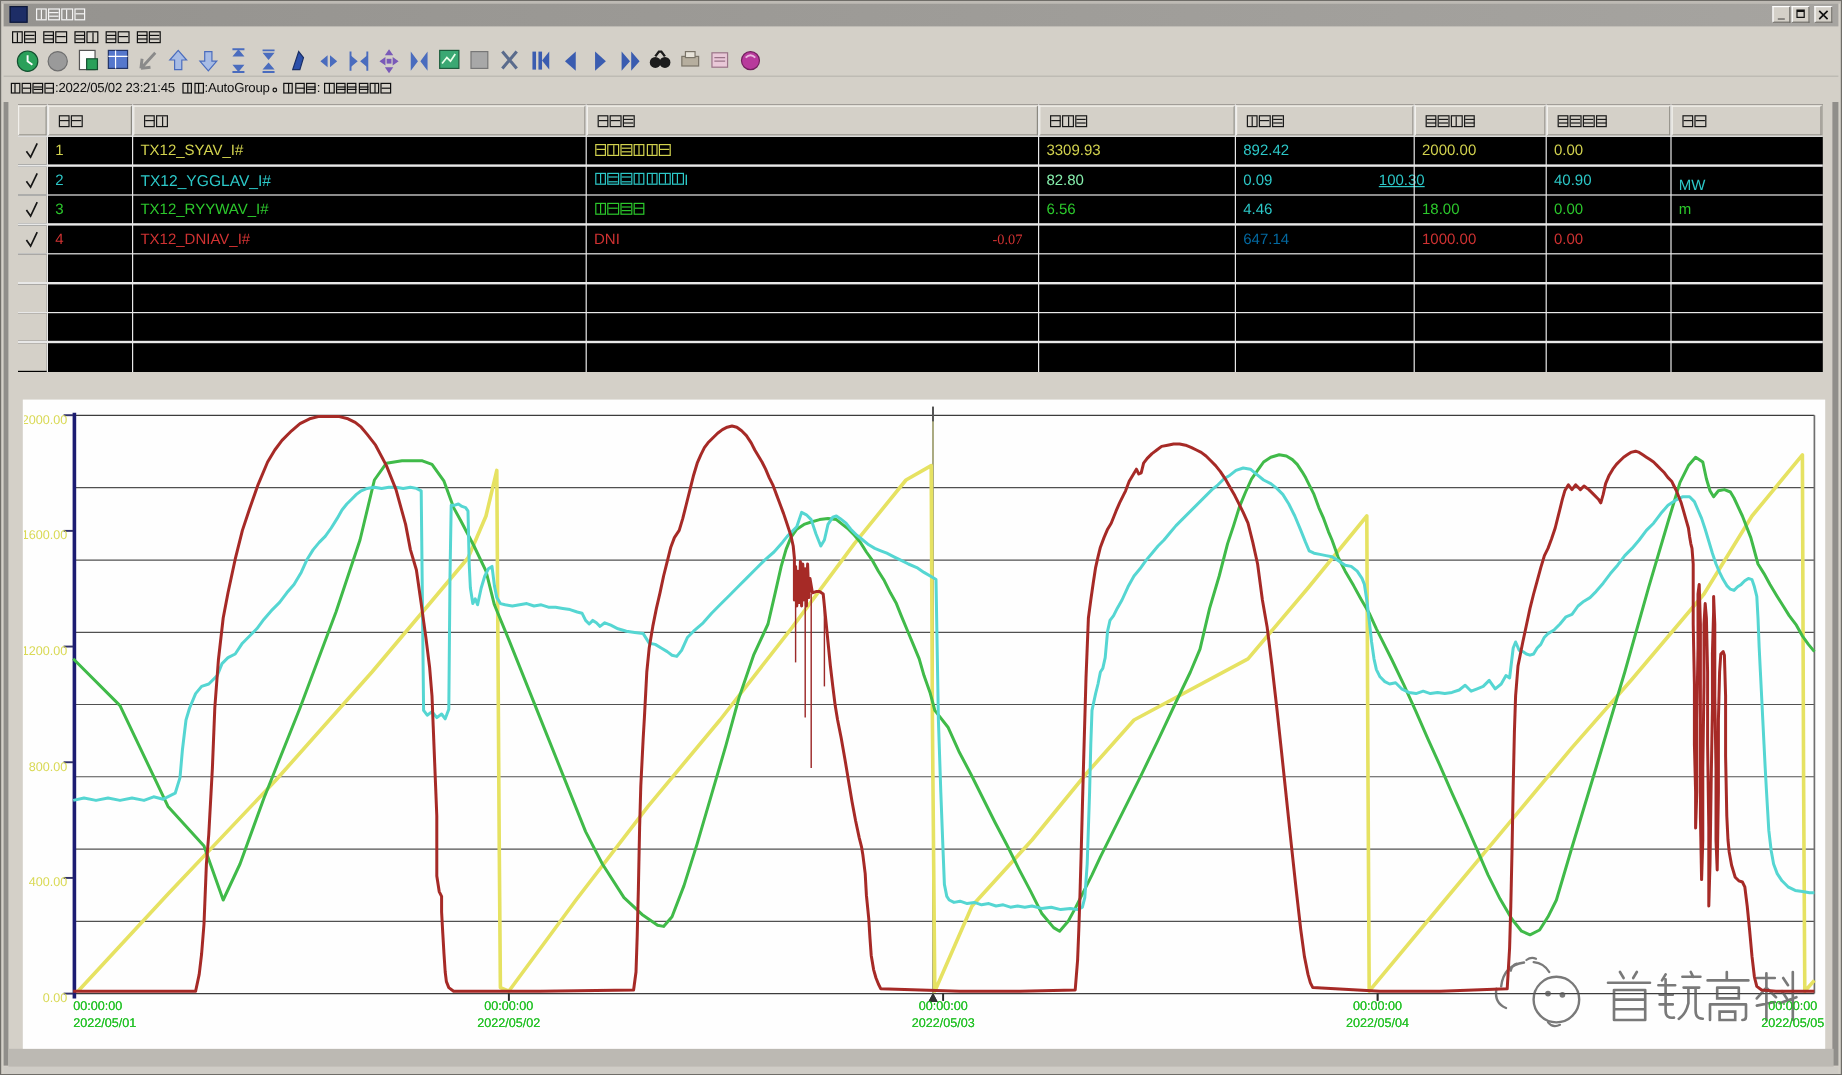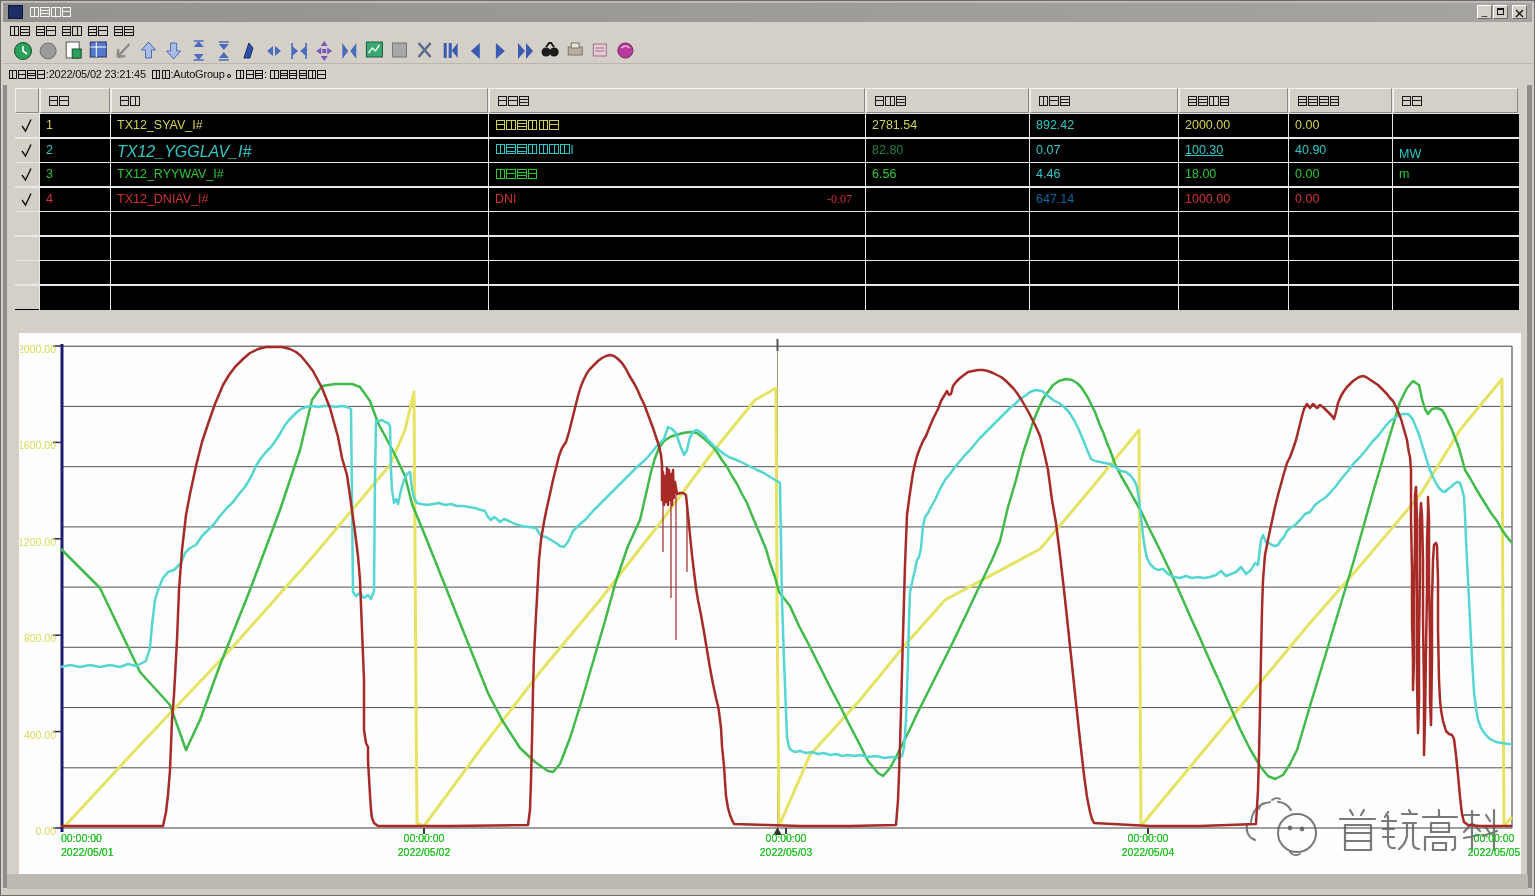--- a/index.html
+++ b/index.html
@@ -106,35 +106,35 @@
 <div class="hc" style="left:1164px;width:109px;"><i class="cj cj2"></i><i class="cj cj2"></i><i class="cj cj1"></i><i class="cj cj2"></i></div>
 <div class="hc" style="left:1274px;width:103px;"><i class="cj cj2"></i><i class="cj cj2"></i><i class="cj cj2"></i><i class="cj cj2"></i></div>
 <div class="hc" style="left:1378px;width:125px;"><i class="cj cj0"></i><i class="cj cj0"></i></div>
 <div style="position:absolute;left:0;top:27.0px;width:24px;height:23.0px;background:#d4d0c8;color:#111;font-size:13px;text-align:center;line-height:22px;"><svg width="12" height="14" style="margin-top:5px;">
         <path d="M1 7 L4.5 12 L10 0.5" stroke="#151515" fill="none" stroke-width="1.4"></path>
       </svg></div>
 <div style="position:absolute;left:0;top:25.5px;width:1504px;height:1.5px;background:#e8e8e8;"></div>
 <div style="position:absolute;left:31px;top:31.0px;font-size:12.5px;color:#d2d24e;white-space:nowrap;">1</div>
 <div style="position:absolute;left:102px;top:31.0px;font-size:12.5px;color:#d2d24e;white-space:nowrap;">TX12_SYAV_I#</div>
 <div style="position:absolute;left:480px;top:31.0px;font-size:12.5px;color:#d2d24e;white-space:nowrap;"><i class="cj cj0"></i><i class="cj cj1"></i><i class="cj cj2"></i><i class="cj cj1"></i><i class="cj cj1"></i><i class="cj cj0"></i></div>
-<div style="position:absolute;left:857px;top:31.0px;font-size:12.5px;color:#d2d24e;white-space:nowrap;">2781.54</div>
+<div style="position:absolute;left:857px;top:31.0px;font-size:12.5px;color:#d2d24e;white-space:nowrap;">3309.93</div>
 <div style="position:absolute;left:1021px;top:31.0px;font-size:12.5px;color:#2cc8c8;white-space:nowrap;">892.42</div>
 <div style="position:absolute;left:1170px;top:31.0px;font-size:12.5px;color:#d2d24e;white-space:nowrap;">2000.00</div>
 <div style="position:absolute;left:1280px;top:31.0px;font-size:12.5px;color:#d2d24e;white-space:nowrap;">0.00</div>
 <div style="position:absolute;left:1384px;top:31.0px;font-size:12.5px;color:#d2d24e;white-space:nowrap;"></div>
 <div style="position:absolute;left:0;top:51.5px;width:24px;height:23.0px;background:#d4d0c8;color:#111;font-size:13px;text-align:center;line-height:22px;"><svg width="12" height="14" style="margin-top:5px;">
         <path d="M1 7 L4.5 12 L10 0.5" stroke="#151515" fill="none" stroke-width="1.4"></path>
       </svg></div>
 <div style="position:absolute;left:0;top:50.0px;width:1504px;height:1.5px;background:#e8e8e8;"></div>
 <div style="position:absolute;left:31px;top:55.5px;font-size:12.5px;color:#2cc8c8;white-space:nowrap;">2</div>
-<div style="position:absolute;left:102px;top:55.5px;font-size:16px;color:#2cc8c8;white-space:nowrap;font-style:italic;">TX12_YGGLAV_I#</div>
+<div style="position:absolute;left:102px;top:55.5px;font-size:13px;color:#2cc8c8;white-space:nowrap;">TX12_YGGLAV_I#</div>
 <div style="position:absolute;left:480px;top:55.5px;font-size:12.5px;color:#2cc8c8;white-space:nowrap;"><i class="cj cj1"></i><i class="cj cj2"></i><i class="cj cj2"></i><i class="cj cj1"></i><i class="cj cj1"></i><i class="cj cj1"></i><i class="cj cj1"></i>I</div>
-<div style="position:absolute;left:857px;top:55.5px;font-size:12.5px;color:#15803d;white-space:nowrap;">82.80</div>
-<div style="position:absolute;left:1021px;top:55.5px;font-size:12.5px;color:#2cc8c8;white-space:nowrap;">0.07</div>
-<div style="position:absolute;left:1170px;top:55.5px;font-size:12.5px;color:#2cc8c8;white-space:nowrap;text-decoration:underline;">100.30</div>
+<div style="position:absolute;left:857px;top:55.5px;font-size:12.5px;color:#86efac;white-space:nowrap;">82.80</div>
+<div style="position:absolute;left:1021px;top:55.5px;font-size:12.5px;color:#2cc8c8;white-space:nowrap;">0.09</div>
+<div style="position:absolute;left:1134px;top:55.5px;font-size:12.5px;color:#2cc8c8;white-space:nowrap;text-decoration:underline;">100.30</div>
 <div style="position:absolute;left:1280px;top:55.5px;font-size:12.5px;color:#2cc8c8;white-space:nowrap;">40.90</div>
 <div style="position:absolute;left:1384px;top:60px;font-size:12.5px;color:#2cc8c8;white-space:nowrap;">MW</div>
 <div style="position:absolute;left:0;top:76.0px;width:24px;height:23.0px;background:#d4d0c8;color:#111;font-size:13px;text-align:center;line-height:22px;"><svg width="12" height="14" style="margin-top:5px;">
         <path d="M1 7 L4.5 12 L10 0.5" stroke="#151515" fill="none" stroke-width="1.4"></path>
       </svg></div>
 <div style="position:absolute;left:0;top:74.5px;width:1504px;height:1.5px;background:#e8e8e8;"></div>
 <div style="position:absolute;left:31px;top:80.0px;font-size:12.5px;color:#2cc82c;white-space:nowrap;">3</div>
 <div style="position:absolute;left:102px;top:80.0px;font-size:12.5px;color:#2cc82c;white-space:nowrap;">TX12_RYYWAV_I#</div>
 <div style="position:absolute;left:480px;top:80.0px;font-size:12.5px;color:#2cc82c;white-space:nowrap;"><i class="cj cj1"></i><i class="cj cj0"></i><i class="cj cj2"></i><i class="cj cj0"></i></div>
 <div style="position:absolute;left:857px;top:80.0px;font-size:12.5px;color:#2cc82c;white-space:nowrap;">6.56</div>

